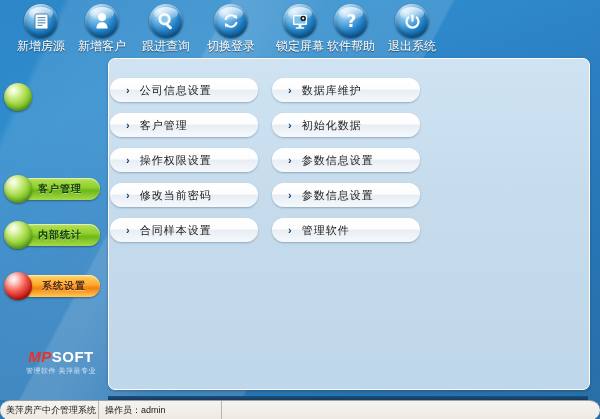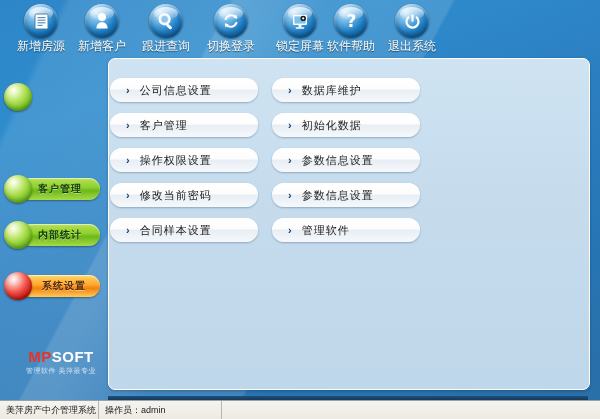--- a/index.html
+++ b/index.html
@@ -69,21 +69,21 @@
     background:linear-gradient(180deg,#ffd76a 0%,#ffa62b 45%,#f1820f 60%,#ffcb55 100%);
   }
   .side-btn.active .side-pill span{color:#5a2800;margin-left:8px;}
   .side-btn.active .side-ball{
     background:radial-gradient(circle at 34% 26%, #ffffff 0%, #ffd0cd 14%, #f2564c 46%, #c4130c 76%, #8d0b06 100%);
   }
 
   
   #logo{position:absolute;left:18px;top:348px;width:86px;height:34px;text-align:center;}
   #logo .brand{font-size:15px;font-weight:bold;line-height:17px;letter-spacing:.5px;}
-  #logo .brand .mp{color:#e8322a;}
+  #logo .brand .mp{color:#e8322a;font-style:italic;}
   #logo .brand .soft{color:#ffffff;margin-top:13px;}
   #logo .tag{font-size:7px;color:#cfe4f5;line-height:9px;margin-top:1px;letter-spacing:.5px;}
 
   
   #panel{
     position:absolute;left:108px;top:58px;width:480px;height:330px;
     border:1px solid #ffffff;border-radius:7px;
     background:linear-gradient(180deg,#cfe3f2 0%,#c6dced 40%,#bfd7ea 100%);
     box-shadow:0 1px 3px rgba(0,0,0,.25);
     overflow:hidden;
@@ -103,21 +103,21 @@
   }
   .mbtn .mlabel{
     margin-left:10px;font-size:11px;color:#1a1a1a;letter-spacing:1px;
   }
 
   
   #statusbar{
     position:absolute;left:0;top:400px;width:600px;height:19px;
     background:linear-gradient(180deg,#f4f3ee 0%,#eceae2 100%);
     border-top:1px solid #9aa0a8;
-    display:flex;align-items:stretch;
+    display:flex;align-items:stretch;border-radius:10px;
   }
   .sb-cell{
     display:flex;align-items:center;padding:0 6px;
     font-size:9px;color:#1a1a1a;white-space:nowrap;
     border-right:1px solid #b6b6b6;
   }
   .sb-cell.grow{flex:1;border-right:none;}
   #sb-accent{
     position:absolute;left:108px;top:396px;width:480px;height:4px;
     background:linear-gradient(180deg,#1d4f7c,#15395b);

